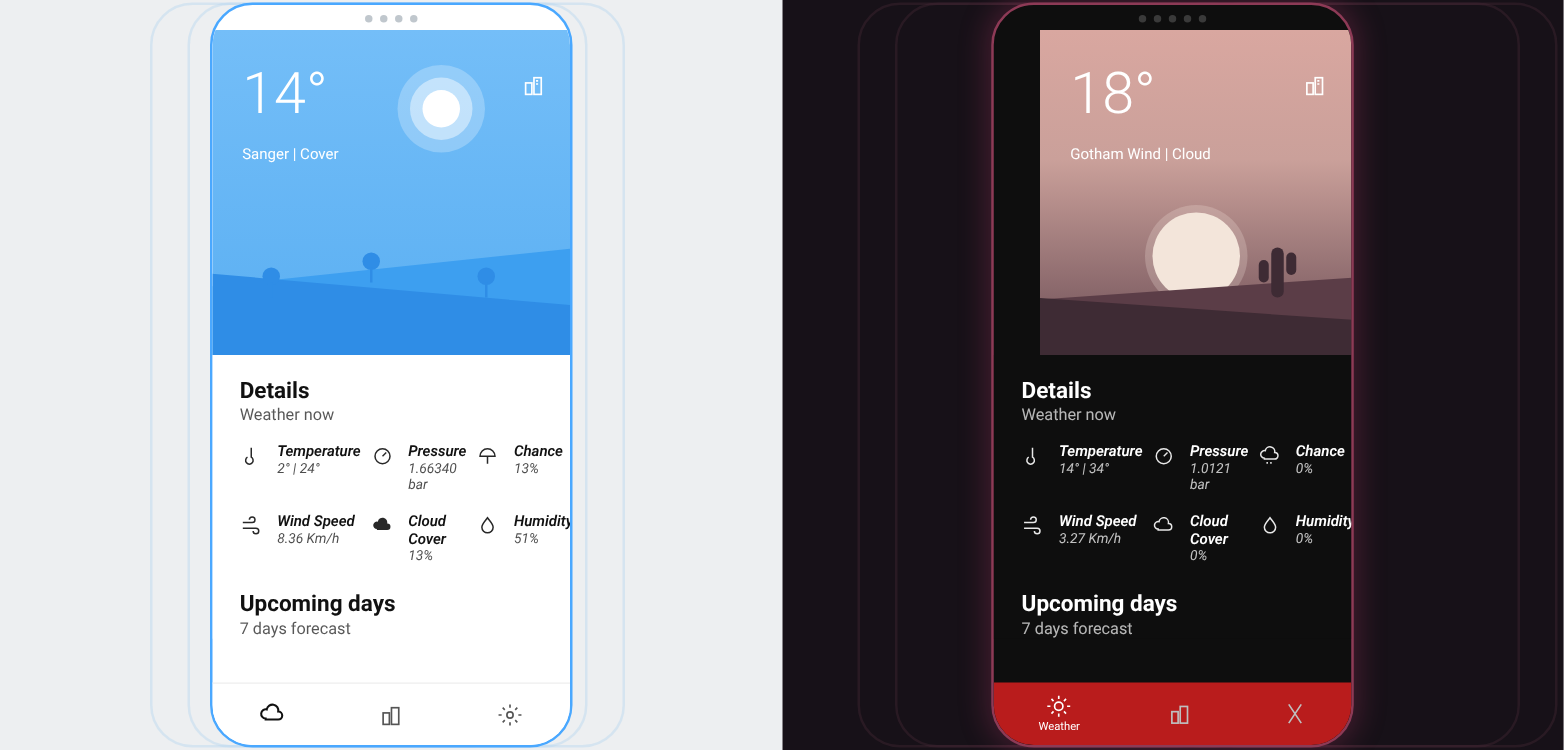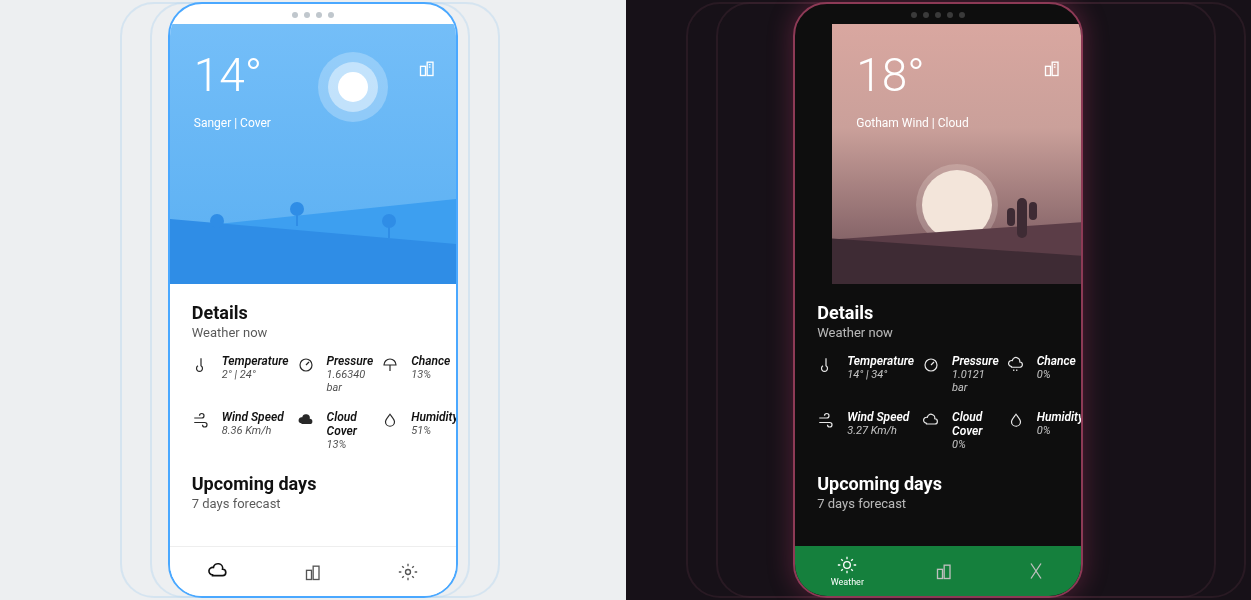--- a/index.html
+++ b/index.html
@@ -154,21 +154,21 @@
   .metric .ico { width:20px; flex:0 0 20px; margin-top:2px; opacity:0.9; }
   .metric .lab { font-size:12px; font-weight:600; }
   .metric .val { font-size:11px; opacity:0.75; }
 
   
   .nav {
     position:absolute; bottom:0; left:0; right:0;
     height:50px; display:flex; align-items:center; justify-content:space-around;
   }
   .light .nav { background:#ffffff; border-top:1px solid #eee; color:#555; }
-  .dark  .nav { background:#15803d; color:#bfbfbf; }
+  .dark  .nav { background:#b91c1c; color:#bfbfbf; }
   .nav-item { display:flex; flex-direction:column; align-items:center; font-size:9px; gap:2px; }
   .nav-item.active { color:#111; }
   .dark .nav-item.active { color:#fff; }
 
   svg { display:block; }
 </style>
 </head>
 <body>
 
 <div class="half light">

